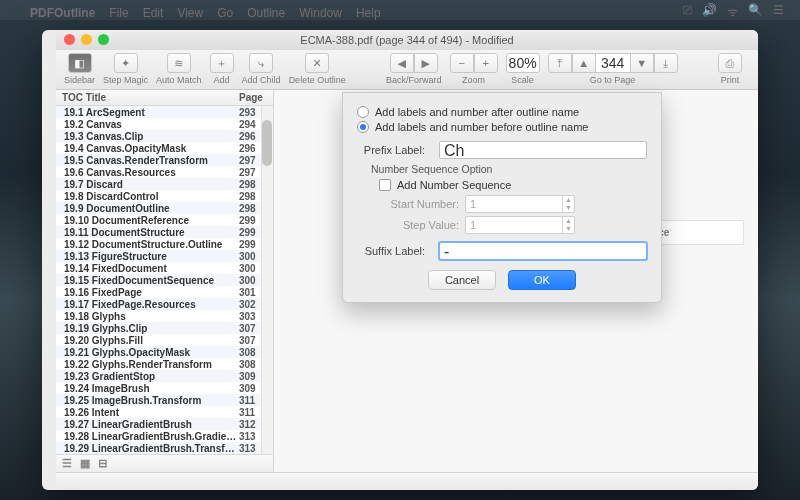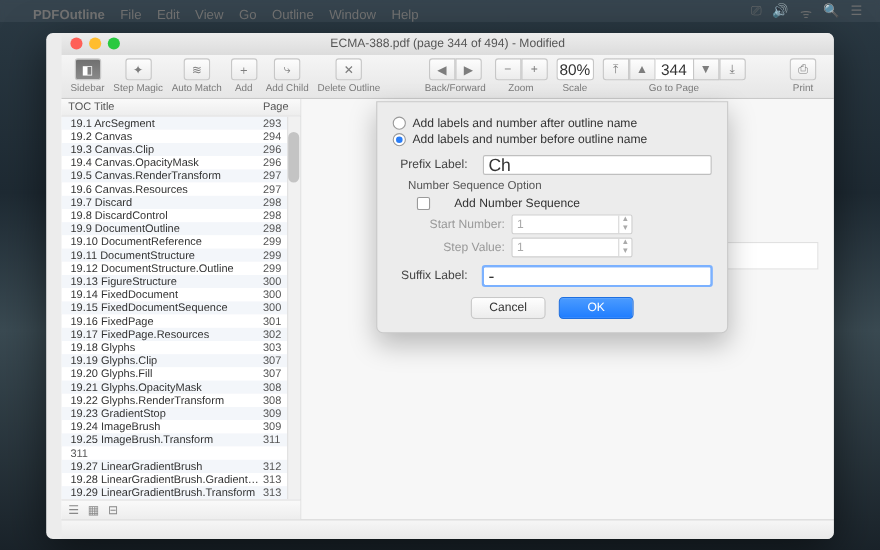--- a/index.html
+++ b/index.html
@@ -24,21 +24,21 @@
 .tgroup { display:flex; flex-direction:column; align-items:center; margin-right:8px; }
 .tbtns { display:flex; gap:0; }
 .tbtn { width:24px; height:20px; background:linear-gradient(#fdfdfd,#ececec); border:1px solid #c7c7c7; display:flex; align-items:center; justify-content:center; color:#7d7d7d; font-size:11px; }
 .tbtn.first{border-radius:3px 0 0 3px;} .tbtn.last{border-radius:0 3px 3px 0;} .tbtn.solo{border-radius:3px;}
 .tbtn.active{background:linear-gradient(#6f6f6f,#8a8a8a); color:#fff;}
 .tlabel { margin-top:2px; white-space:nowrap; }
 .tfield { height:20px; background:#fff; border:1px solid #c7c7c7; border-radius:3px; width:34px; font-size:14px; text-align:center; line-height:18px; color:#333;}
 .spacer { flex:1; }
 
 
-.content { display:flex; height:calc(100% - 60px - 18px); }
+.content { display:flex; height:calc(100% - 60px - 18px);font-weight:bold; }
 .sidebar { width:218px; background:#fff; border-right:1px solid #d6d6d6; display:flex; flex-direction:column; }
 .sidehead { display:flex; font-size:10px; color:#555; background:linear-gradient(#fafafa,#ededed); border-bottom:1px solid #d9d9d9; height:16px; align-items:center; }
 .sidehead .col1{ padding-left:6px; flex:1;} .sidehead .col2{ width:34px; text-align:left;}
 .toclist { flex:1; overflow:hidden; position:relative; }
 .tocrow { display:flex; font-size:10px; color:#333; height:12px; align-items:center; padding-left:8px; }
 .tocrow:nth-child(odd){ background:#f3f6fa; }
 .tocrow:nth-child(even){ background:#ffffff; }
 .tocrow .t{ flex:1; white-space:nowrap; overflow:hidden; text-overflow:ellipsis;}
 .tocrow .p{ width:34px; color:#555;}
 .sb-track{ position:absolute; right:0; top:0; width:12px; height:100%; background:#f1f1f1; border-left:1px solid #e0e0e0;}
@@ -53,21 +53,21 @@
 .dialog { position:absolute; left:300px; top:62px; width:320px; background:#ececec; border:1px solid #c9c9c9; border-radius:0 0 6px 6px; box-shadow:0 10px 24px rgba(0,0,0,.25); font-size:11px; color:#333; padding:10px 14px 12px 14px;}
 .radio-row{ display:flex; align-items:center; gap:6px; margin:3px 0;}
 .radio{ width:12px; height:12px; border-radius:50%; border:1px solid #9a9a9a; background:#fff; display:inline-flex; align-items:center; justify-content:center;}
 .radio.checked::after{content:""; width:6px; height:6px; border-radius:50%; background:#2a7df6;}
 .field-row{ display:flex; align-items:center; gap:14px; margin:8px 0 4px 0;}
 .field-row label{ width:68px; text-align:right; color:#444; }
 .txt{ flex:1; height:18px; background:#fff; border:1px solid #bfbfbf; border-radius:2px; padding:0 4px; font-size:16px; color:#333;}
 .txt.focus{ outline:2px solid #7bb1ff; outline-offset:-1px; border-color:#7bb1ff;}
 .group{ margin:4px 0 4px 14px; }
 .group-title{ font-size:10.5px; color:#555; margin-bottom:4px;}
-.cb-row{ display:flex; align-items:center; gap:22px; margin:2px 0 4px 8px;}
+.cb-row{ display:flex; align-items:center; gap:6px; margin:2px 0 4px 8px;}
 .cb{ width:12px; height:12px; border:1px solid #9a9a9a; border-radius:2px; background:#fff;}
 .num-row{ display:flex; align-items:center; gap:6px; margin:3px 0 3px 18px; color:#999;}
 .num-row label{ width:70px; text-align:right;}
 .stepper{ width:110px; height:18px; background:#fff; border:1px solid #cfcfcf; border-radius:2px; display:flex; align-items:center; padding:0 14px 0 4px; position:relative; color:#aaa;}
 .stepper .arrows{ position:absolute; right:0; top:0; bottom:0; width:12px; border-left:1px solid #d6d6d6; display:flex; flex-direction:column;}
 .stepper .arrows span{ flex:1; font-size:7px; text-align:center; line-height:8px; color:#aaa;}
 .dlg-buttons{ display:flex; justify-content:center; gap:12px; margin-top:10px;}
 .btn{ width:68px; height:20px; border-radius:4px; font-size:11px; text-align:center; line-height:19px;}
 .btn.cancel{ background:linear-gradient(#fefefe,#ececec); border:1px solid #c8c8c8; color:#333;}
 .btn.ok{ background:linear-gradient(#4b9bff,#1f7dff); color:#fff; border:1px solid #1e6fe0;}
@@ -316,20 +316,21 @@
           </div>
           <div class="tocrow">
             <span class="t">19.24 ImageBrush</span>
             <span class="p">309</span>
           </div>
           <div class="tocrow">
             <span class="t">19.25 ImageBrush.Transform</span>
             <span class="p">311</span>
           </div>
           <div class="tocrow">
+            <span class="t">19.26 Intent</span>
             <span class="p">311</span>
           </div>
           <div class="tocrow">
             <span class="t">19.27 LinearGradientBrush</span>
             <span class="p">312</span>
           </div>
           <div class="tocrow">
             <span class="t">19.28 LinearGradientBrush.GradientStops</span>
             <span class="p">313</span>
           </div>

